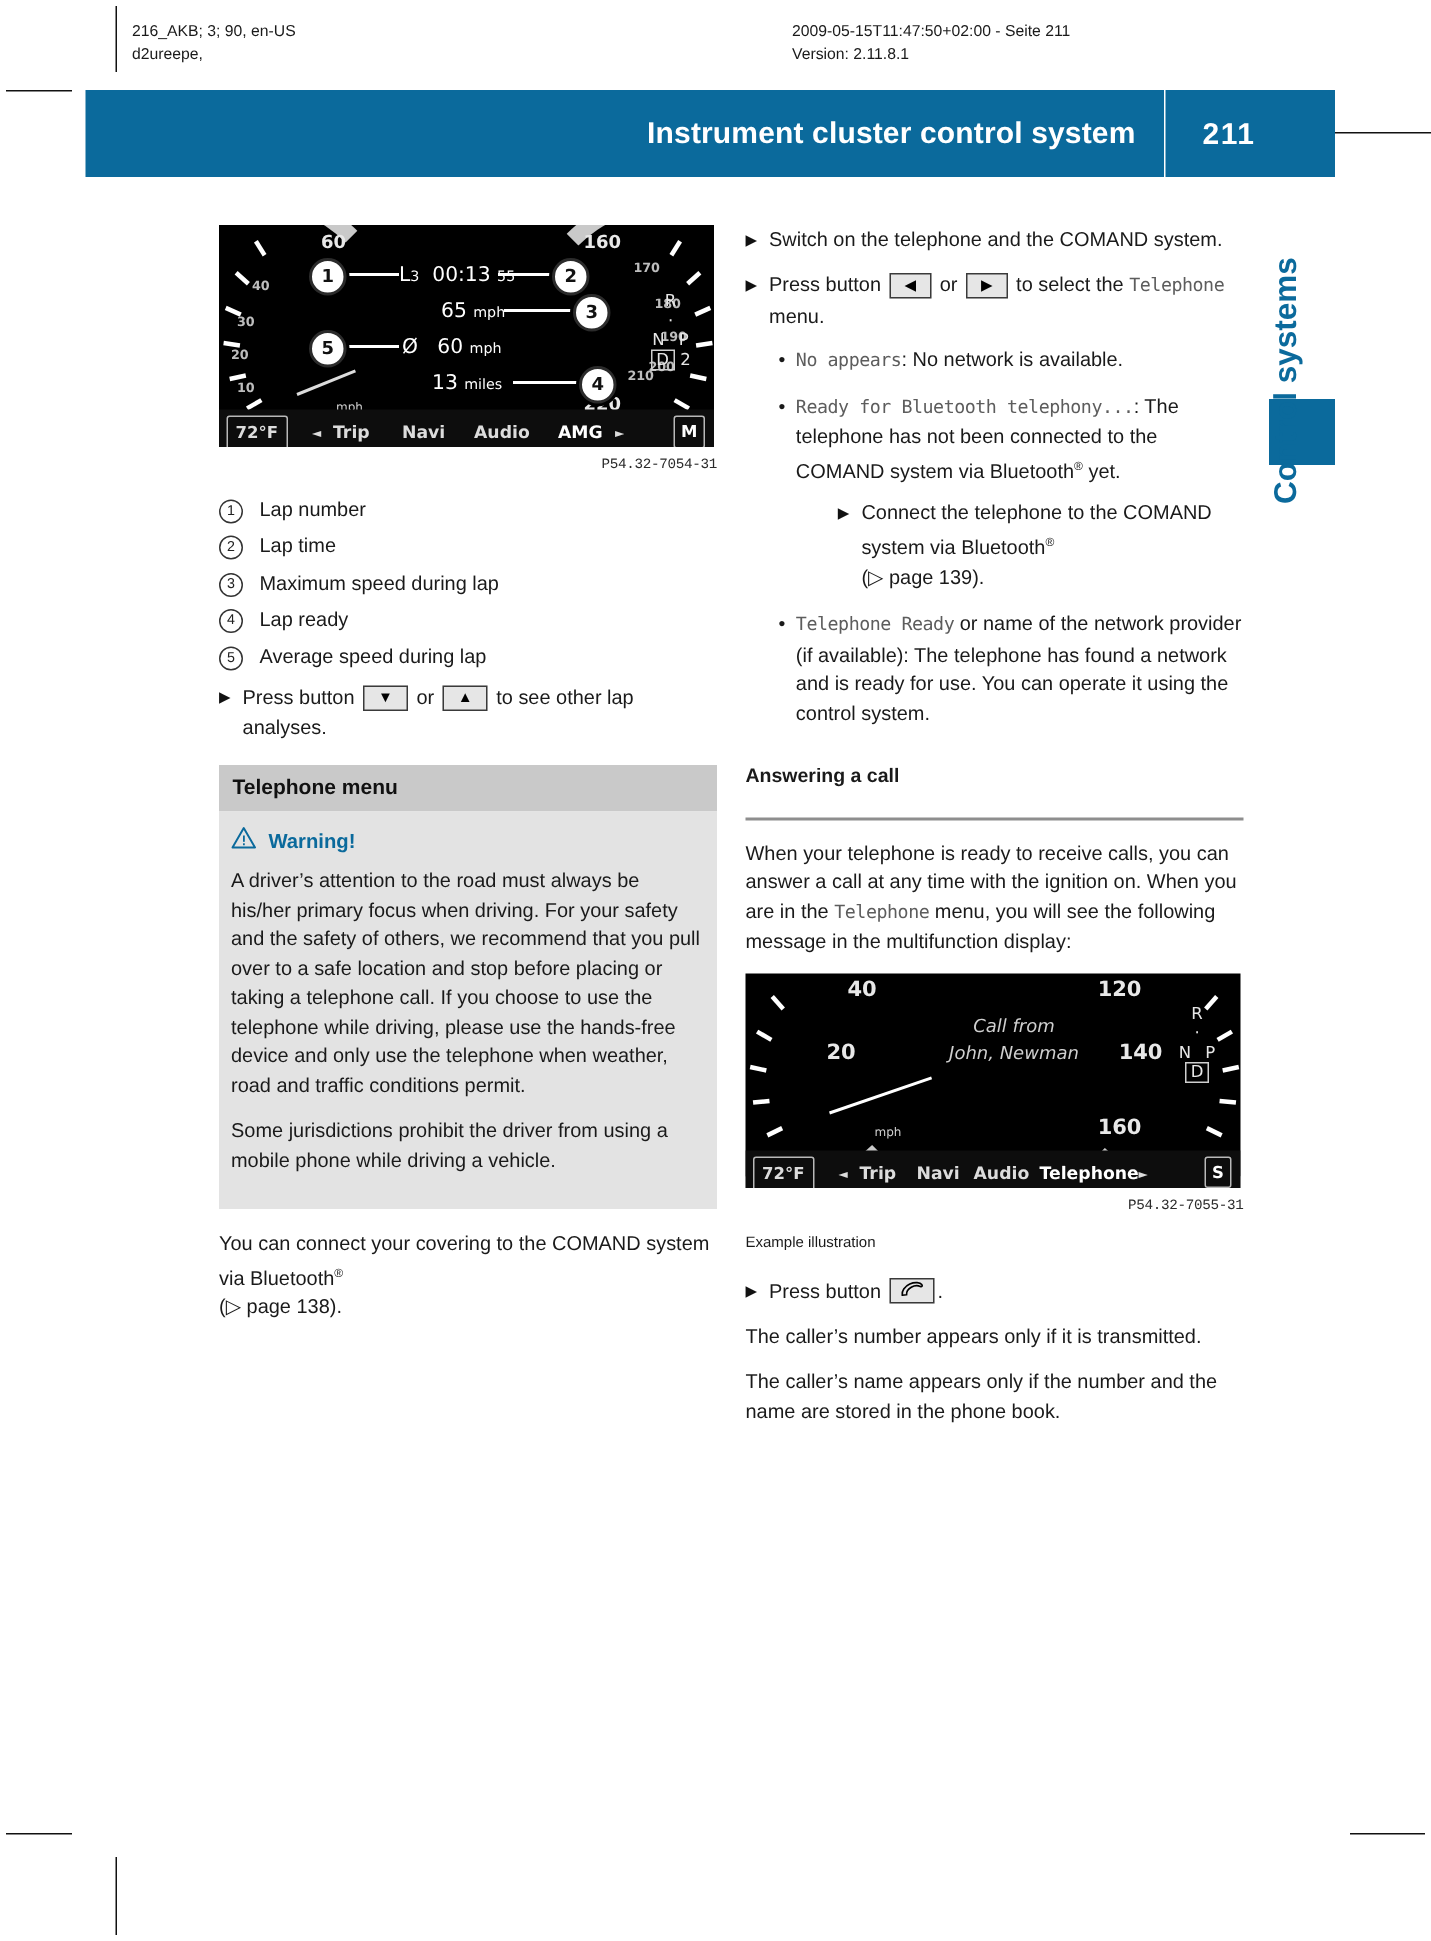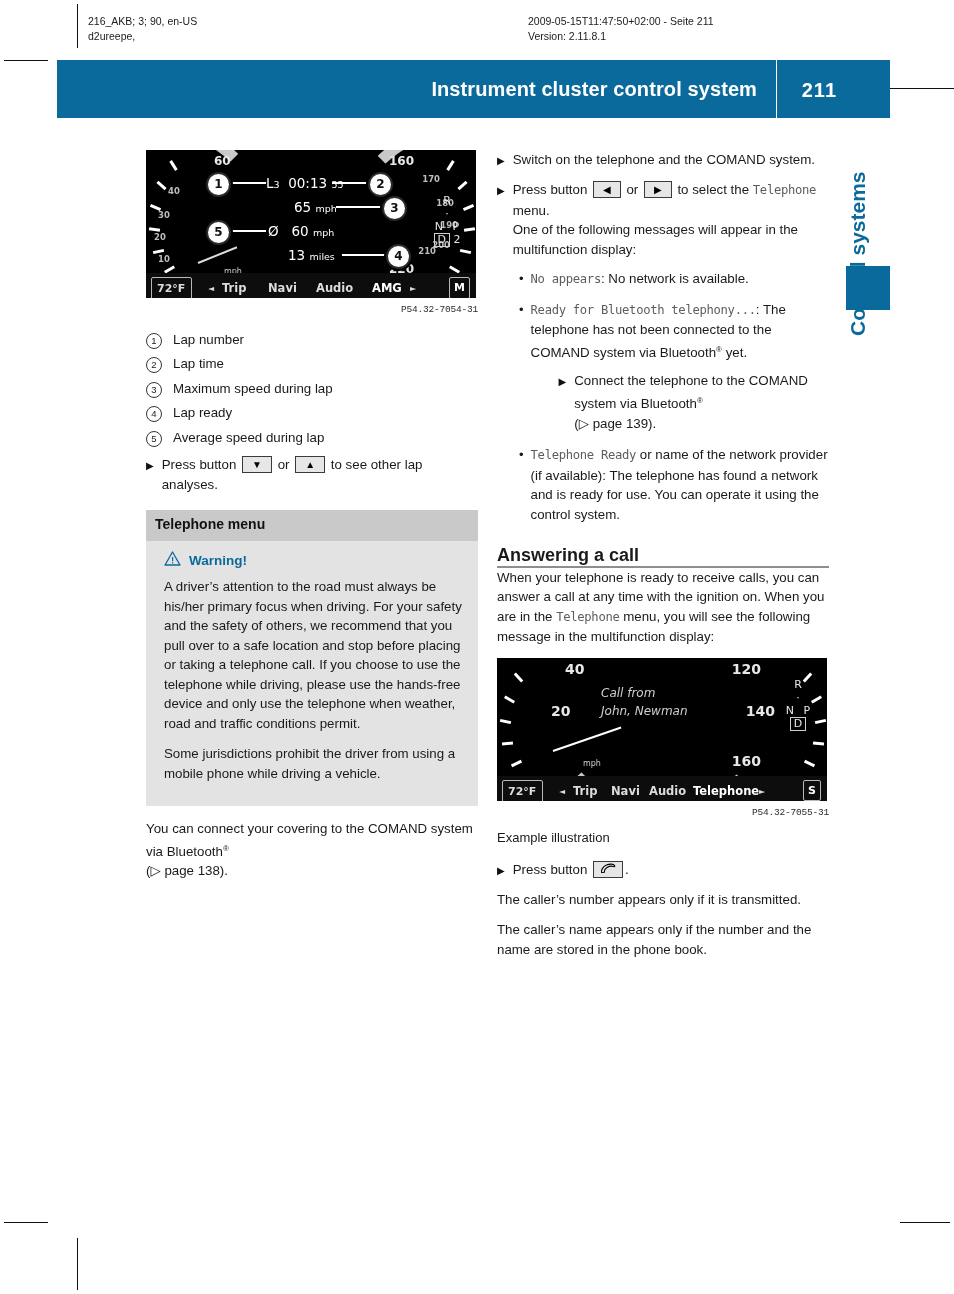--- a/index.html
+++ b/index.html
@@ -243,20 +243,21 @@
     border: 1px solid #b9b9b9;
     border-radius: 2px;
     padding: 0 4px;
     font-size: 11px;
     color: #ffffff;
   }
   .callfrom {
     position: absolute;
     left: 104px; top: 26px;
     width: 150px;
+    text-align: center;
     color: #cfcfcf;
     font-family: "DejaVu Sans", sans-serif;
     font-style: italic;
     font-size: 12px;
     line-height: 18px;
   }
   .needle {
     position: absolute;
     left: 56px; top: 92px;
     width: 72px; height: 2px;
@@ -339,31 +340,31 @@
   
   .section-bar {
     background: #c9c9c9;
     font-size: 14px;
     font-weight: bold;
     padding: 5px 9px 6px 9px;
     margin: 16px 0 0 0;
     color: #111;
   }
   .sub-head {
-    font-size: 18px;
+    font-size: 13px;
     font-weight: bold;
     border-bottom: 2px solid #8e8e8e;
-    padding-bottom: 0;
-    margin: 22px 0 0 0;
+    padding-bottom: 18px;
+    margin: 22px 0 12px 0;
   }
 
   
   .warnbox {
     background: #e3e3e3;
-    padding: 10px 11px 12px 18px;
+    padding: 10px 11px 12px 8px;
   }
   .warn-title {
     color: #0b6a9c;
     font-weight: bold;
     font-size: 13.5px;
     margin-bottom: 6px;
     display: flex;
     align-items: center;
   }
   .warn-tri { margin-right: 8px; display: inline-block; }
@@ -384,21 +385,21 @@
 
   
   .disp {
     font-family: "DejaVu Sans Mono", monospace;
     font-size: 12.2px;
     color: #5d5d5d;
     letter-spacing: -.3px;
   }
   .ref { white-space: nowrap; }
   sup { font-size: 8px; vertical-align: super; }
-  .caption { font-size: 13px; margin: 6px 0 12px 0; }
+  .caption { font-size: 10px; margin: 6px 0 12px 0; }
 </style>
 </head>
 <body>
 
 <div class="crop crop-v" style="left:77px; top:4px; height:44px;"></div>
 <div class="crop crop-h" style="left:4px; top:60px; width:44px;"></div>
 <div class="crop crop-v" style="left:77px; top:1238px; height:52px;"></div>
 <div class="crop crop-h" style="left:4px; top:1222px; width:44px;"></div>
 <div class="crop crop-h" style="left:900px; top:1222px; width:50px;"></div>
 
@@ -586,21 +587,20 @@
   <div class="step">
     <div class="step-arrow">▶</div>
     <div class="step-body">
       <span>Press button</span>
       <span class="keycap">◀</span>
       <span>or</span>
       <span class="keycap">▶</span>
       <span>to select the</span>
       <span class="disp">Telephone</span>
       <span>menu.</span><br>
-      <span>One of the following messages will appear in the multifunction display:</span>
     </div>
   </div>
 
   <div class="bullet" style="margin-left:16px;">
     <div class="bullet-dot">•</div>
     <div class="bullet-body">
       <span class="disp">No appears</span><span>: No network is available.</span>
     </div>
   </div>
 

